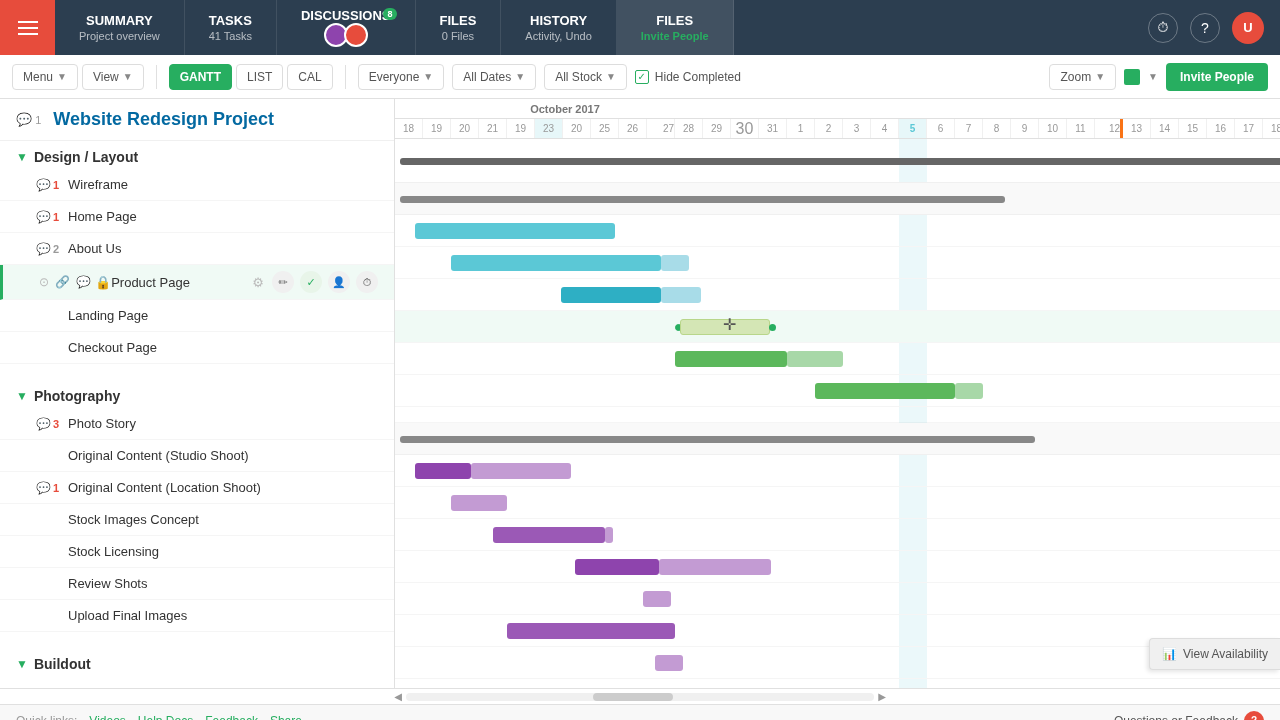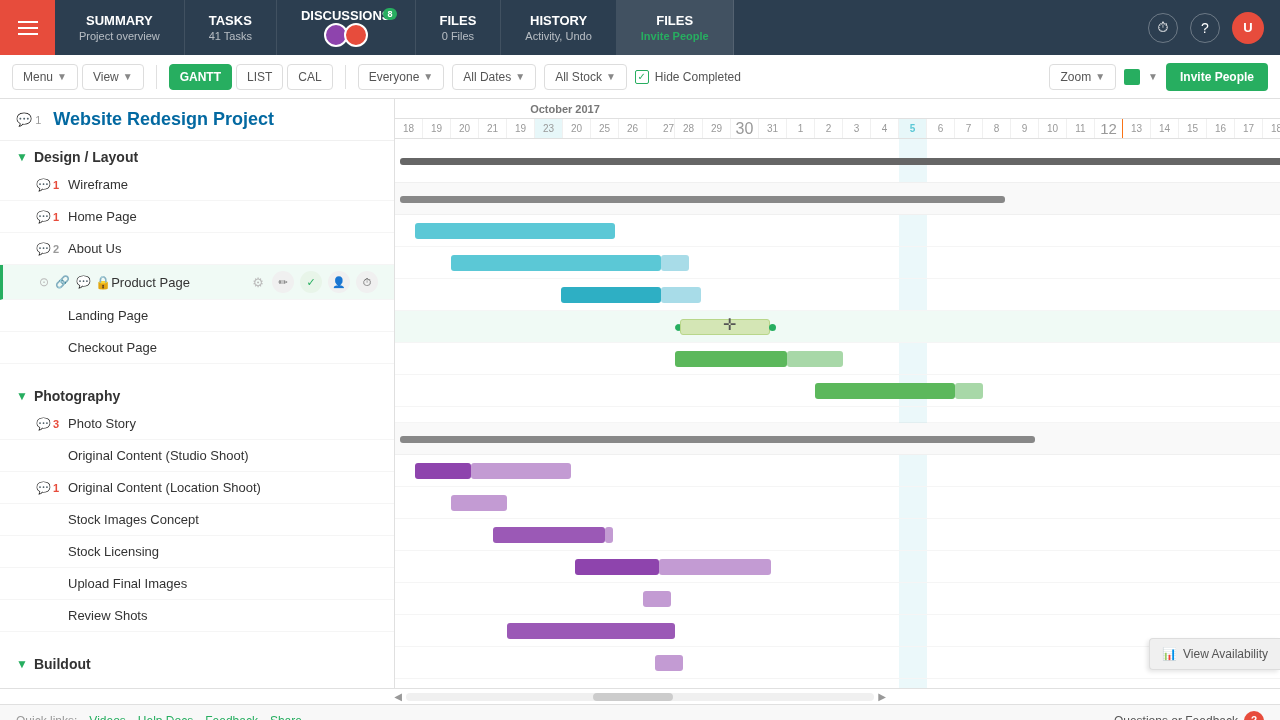--- a/index.html
+++ b/index.html
@@ -328,26 +328,26 @@
       <span class="task-name">Stock Images Concept</span>
     </div>
 
     <div class="task-row">
       <div class="task-comment" style="min-width:24px;"></div>
       <span class="task-name">Stock Licensing</span>
     </div>
 
     <div class="task-row">
       <div class="task-comment" style="min-width:24px;"></div>
+      <span class="task-name">Review Shots</span>
+    </div>
+
+    <div class="task-row">
+      <div class="task-comment" style="min-width:24px;"></div>
       <span class="task-name">Upload Final Images</span>
-    </div>
-
-    <div class="task-row">
-      <div class="task-comment" style="min-width:24px;"></div>
-      <span class="task-name">Review Shots</span>
     </div>
 
     <div style="height:16px;"></div>
 
     <div class="section-row">
       <span class="section-toggle">▼</span>
       <span class="section-name">Buildout</span>
     </div>
 
   </div>
@@ -380,21 +380,21 @@
         <div style="width:28px;text-align:center;font-size:10px;color:#999;line-height:20px;border-right:1px solid #f0f0f0;flex-shrink:0;">2</div>
         <div style="width:28px;text-align:center;font-size:10px;color:#999;line-height:20px;border-right:1px solid #f0f0f0;flex-shrink:0;">3</div>
         <div style="width:28px;text-align:center;font-size:10px;color:#999;line-height:20px;border-right:1px solid #f0f0f0;flex-shrink:0;">4</div>
         <div style="width:28px;text-align:center;font-size:10px;color:#5bc8d6;line-height:20px;border-right:1px solid #f0f0f0;flex-shrink:0;font-weight:600;background:rgba(91,200,214,0.15);">5</div>
         <div style="width:28px;text-align:center;font-size:10px;color:#999;line-height:20px;border-right:1px solid #f0f0f0;flex-shrink:0;">6</div>
         <div style="width:28px;text-align:center;font-size:10px;color:#999;line-height:20px;border-right:1px solid #f0f0f0;flex-shrink:0;">7</div>
         <div style="width:28px;text-align:center;font-size:10px;color:#999;line-height:20px;border-right:1px solid #f0f0f0;flex-shrink:0;">8</div>
         <div style="width:28px;text-align:center;font-size:10px;color:#999;line-height:20px;border-right:1px solid #f0f0f0;flex-shrink:0;">9</div>
         <div style="width:28px;text-align:center;font-size:10px;color:#999;line-height:20px;border-right:1px solid #f0f0f0;flex-shrink:0;">10</div>
         <div style="width:28px;text-align:center;font-size:10px;color:#999;line-height:20px;border-right:1px solid #f0f0f0;flex-shrink:0;">11</div>
-        <div style="width:28px;text-align:center;font-size:15px;color:#999;line-height:20px;border-right:1px solid #f97316;flex-shrink:0;">12</div>
+        <div style="width:28px;text-align:right;font-size:10px;color:#999;line-height:20px;border-right:3px solid #f97316;flex-shrink:0;">12</div>
         <div style="width:28px;text-align:center;font-size:10px;color:#999;line-height:20px;border-right:1px solid #f0f0f0;flex-shrink:0;">13</div>
         <div style="width:28px;text-align:center;font-size:10px;color:#999;line-height:20px;border-right:1px solid #f0f0f0;flex-shrink:0;">14</div>
         <div style="width:28px;text-align:center;font-size:10px;color:#999;line-height:20px;border-right:1px solid #f0f0f0;flex-shrink:0;">15</div>
         <div style="width:28px;text-align:center;font-size:10px;color:#999;line-height:20px;border-right:1px solid #f0f0f0;flex-shrink:0;">16</div>
         <div style="width:28px;text-align:center;font-size:10px;color:#999;line-height:20px;border-right:1px solid #f0f0f0;flex-shrink:0;">17</div>
         <div style="width:28px;text-align:center;font-size:10px;color:#999;line-height:20px;border-right:1px solid #f0f0f0;flex-shrink:0;">18</div>
 
       </div>
 
       <div style="position:relative;">

